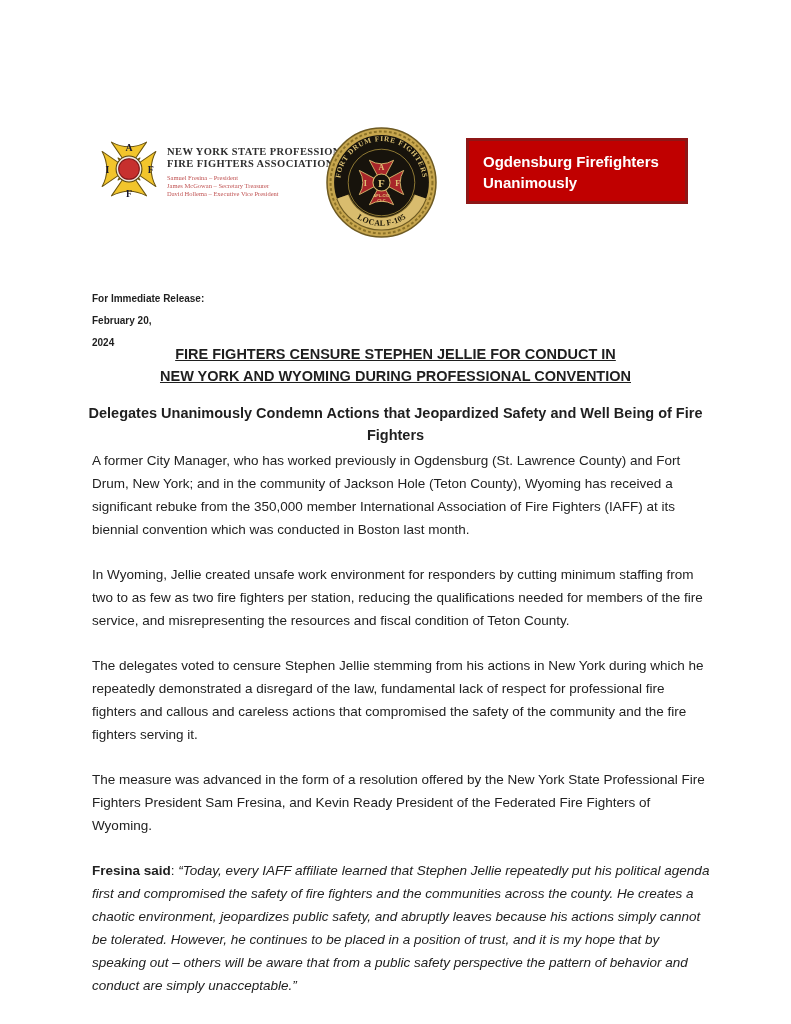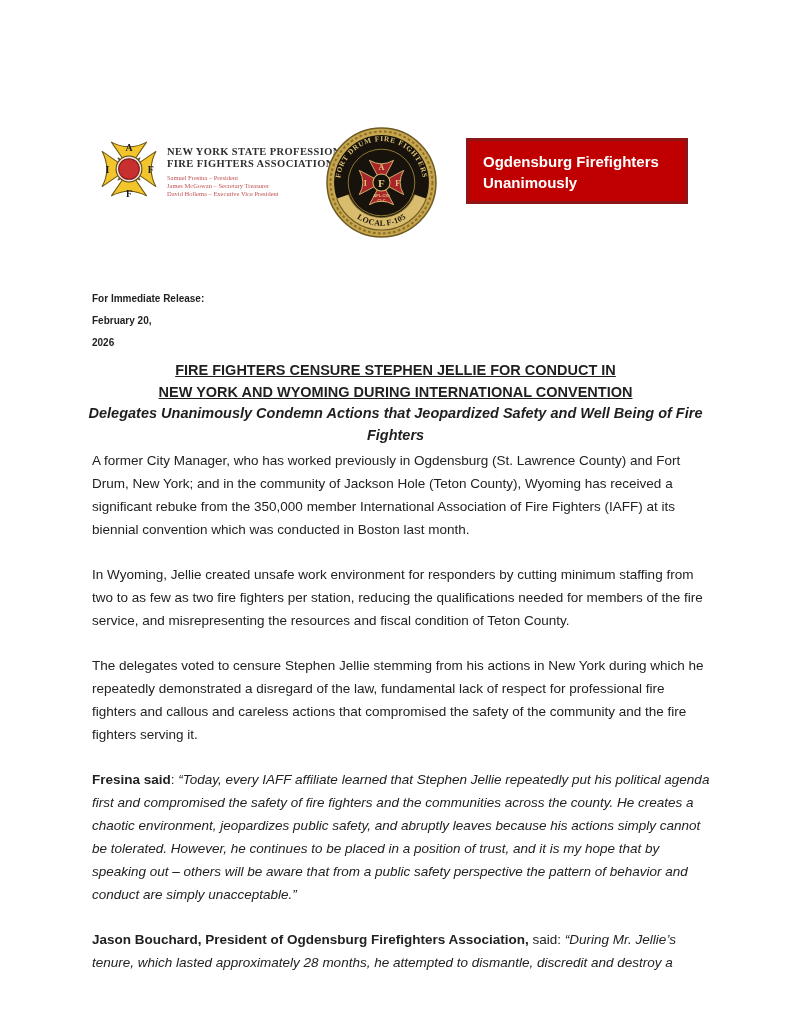--- a/index.html
+++ b/index.html
@@ -26,25 +26,25 @@
     background:#c00000;border:3px solid #8e1616;color:#ffffff;
     font-weight:bold;font-size:15px;line-height:21px;padding:10px 14px;
   }
   .ogd-box .gap{margin-top:12px;}
   
   .release{
     position:absolute;left:92px;top:272px;font-weight:bold;font-size:10px;line-height:22px;margin-top:16px;
   }
   
   .headline{
-    position:absolute;left:0;right:0;top:360px;text-align:center;
+    position:absolute;left:0;right:0;top:344px;text-align:center;
     font-weight:bold;font-size:14.5px;line-height:21.5px;
   }
   .headline .hl{text-decoration:underline;}
-  .headline .sub{max-width:630px;margin:0 auto;font-style:italic;}
+  .headline .sub{max-width:630px;margin:16px auto;}
   
   .doc-body{
     position:absolute;left:92px;top:449px;width:620px;
     font-size:13.5px;line-height:23px;color:#222222;
   }
   .doc-body p{margin:0 0 22px 0;}
   .lead{font-weight:bold;}
   .quote{font-style:italic;}
 </style>
 </head>
@@ -127,30 +127,31 @@
     <div class="ogd-box">
       <div>Ogdensburg Firefighters</div>
       <div>Unanimously</div>
       <div class="gap">IAFF – Local 1799</div>
     </div>
   </div>
 
   <div class="release">
     <div>For Immediate Release:</div>
     <div>February 20,</div>
-    <div>2026</div>
+    <div>2024</div>
   </div>
 
   <div class="headline">
     <div><span class="hl">FIRE FIGHTERS CENSURE STEPHEN JELLIE FOR CONDUCT IN</span></div>
-    <div><span class="hl">NEW YORK AND WYOMING DURING INTERNATIONAL CONVENTION</span></div>
+    <div><span class="hl">NEW YORK AND WYOMING DURING PROFESSIONAL CONVENTION</span></div>
     <div class="sub">Delegates Unanimously Condemn Actions that Jeopardized Safety and Well Being of Fire Fighters</div>
   </div>
 
   <div class="doc-body">
     <p>A former City Manager, who has worked previously in Ogdensburg (St. Lawrence County) and Fort Drum,  New York; and in the community of Jackson Hole (Teton County), Wyoming has received a significant rebuke from the 350,000 member International Association of Fire Fighters (IAFF) at its biennial convention which was conducted in Boston last month.</p>
     <p>In Wyoming, Jellie created unsafe work environment for responders by cutting minimum staffing from two to as few as two fire fighters per station, reducing the qualifications needed for members of the fire service, and misrepresenting the resources and fiscal condition of Teton County.</p>
     <p>The delegates voted to censure Stephen Jellie stemming from his actions in New York during which he repeatedly demonstrated a disregard of the law, fundamental lack of respect for professional fire fighters and callous and careless actions that compromised the safety of the community and the fire fighters serving it.</p>
+    <p>The measure was advanced in the form of a resolution offered by the New York State Professional Fire Fighters President Sam Fresina, and Kevin Ready President of the Federated Fire Fighters of Wyoming.</p>
     <p><span class="lead">Fresina said</span><span>: </span><span class="quote">“Today, every IAFF affiliate learned that Stephen Jellie repeatedly put his political agenda first and compromised the safety of fire fighters and the communities across the county. He creates a chaotic environment, jeopardizes public safety, and abruptly leaves because his actions simply cannot be tolerated. However, he continues to be placed in a position of trust, and it is my hope that by speaking out – others will be aware that from a public safety perspective the pattern of behavior and conduct are simply unacceptable.”</span></p>
     <p><span class="lead">Jason Bouchard, President of Ogdensburg Firefighters Association,</span><span> said: </span><span class="quote">“During Mr. Jellie’s tenure, which lasted approximately 28 months, he attempted to dismantle, discredit and destroy a</span></p>
   </div>
 
 </div>
 
 </body></html>

